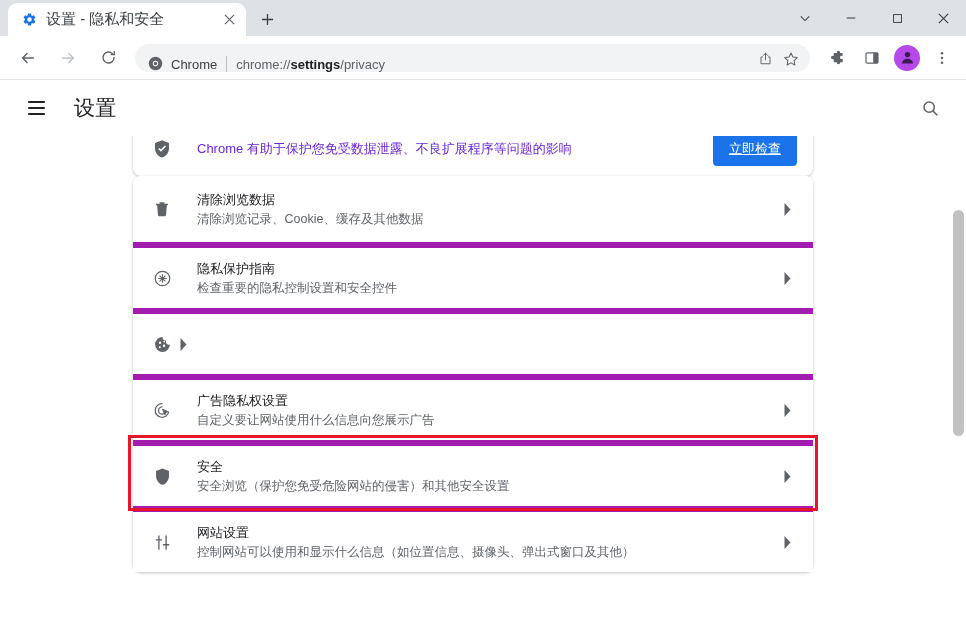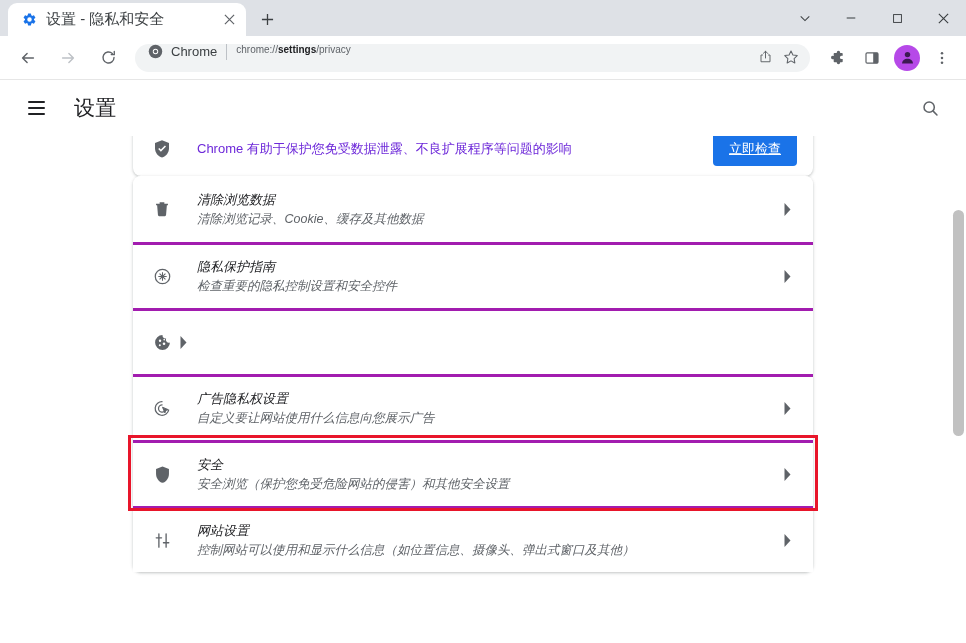--- a/index.html
+++ b/index.html
@@ -87,21 +87,21 @@
     color: #5f6368;
   }
   .nav-btn.disabled { color: #bdc1c6; }
   .omnibox {
     flex: 1;
     height: 28px;
     margin: 0 8px 0 7px;
     background: #f1f3f4;
     border-radius: 14px;
     display: flex;
-    align-items: flex-start;
+    align-items: flex-end;
     padding: 0 6px 0 12px;
     min-width: 0;
   }
   .omni-icon {
     width: 16px; height: 16px;
     flex: 0 0 16px;
     display: flex; align-items: center; justify-content: center;
     margin-right: 8px;
   }
   .omni-chip {
@@ -111,21 +111,21 @@
   }
   .omni-sep {
     width: 1px;
     height: 16px;
     background: #bdc1c6;
     margin: 0 9px;
     flex: 0 0 1px;
   }
   .omni-url {
     flex: 1;
-    font-size: 10px;
+    font-size: 13px;
     color: #5f6368;
     white-space: nowrap;
     overflow: hidden;
     min-width: 0;
   }
   .omni-url b { color: #202124; font-weight: 700; }
   .omni-trail { display: flex; align-items: center; margin-left: auto; }
   .omni-act {
     width: 26px; height: 26px;
     display: flex; align-items: center; justify-content: center;
@@ -240,33 +240,32 @@
 
   .rows-card { overflow: visible; }
   .row {
     position: relative;
     display: flex;
     align-items: center;
     min-height: 66px;
     padding: 0 16px 0 18px;
     background: #fff;
   }
-  .row + .row { border-top: 3px solid #a21caf; }
+  .row + .row { border-top: 6px solid #a21caf; }
   .row:first-child { border-radius: 8px 8px 0 0; }
   .row-icon {
     width: 22px; height: 22px;
     flex: 0 0 22px;
     display: flex; align-items: center; justify-content: center;
     color: #5f6368;
   }
   .row-texts {
     flex: 1;
     margin-left: 24px;
     min-width: 0;
-    font-style: italic;
   }
   .row-title {
     font-size: 13px;
     color: #202124;
     line-height: 19px;
   }
   .row-sub {
     font-size: 12.5px;
     color: #5f6368;
     line-height: 19px;

